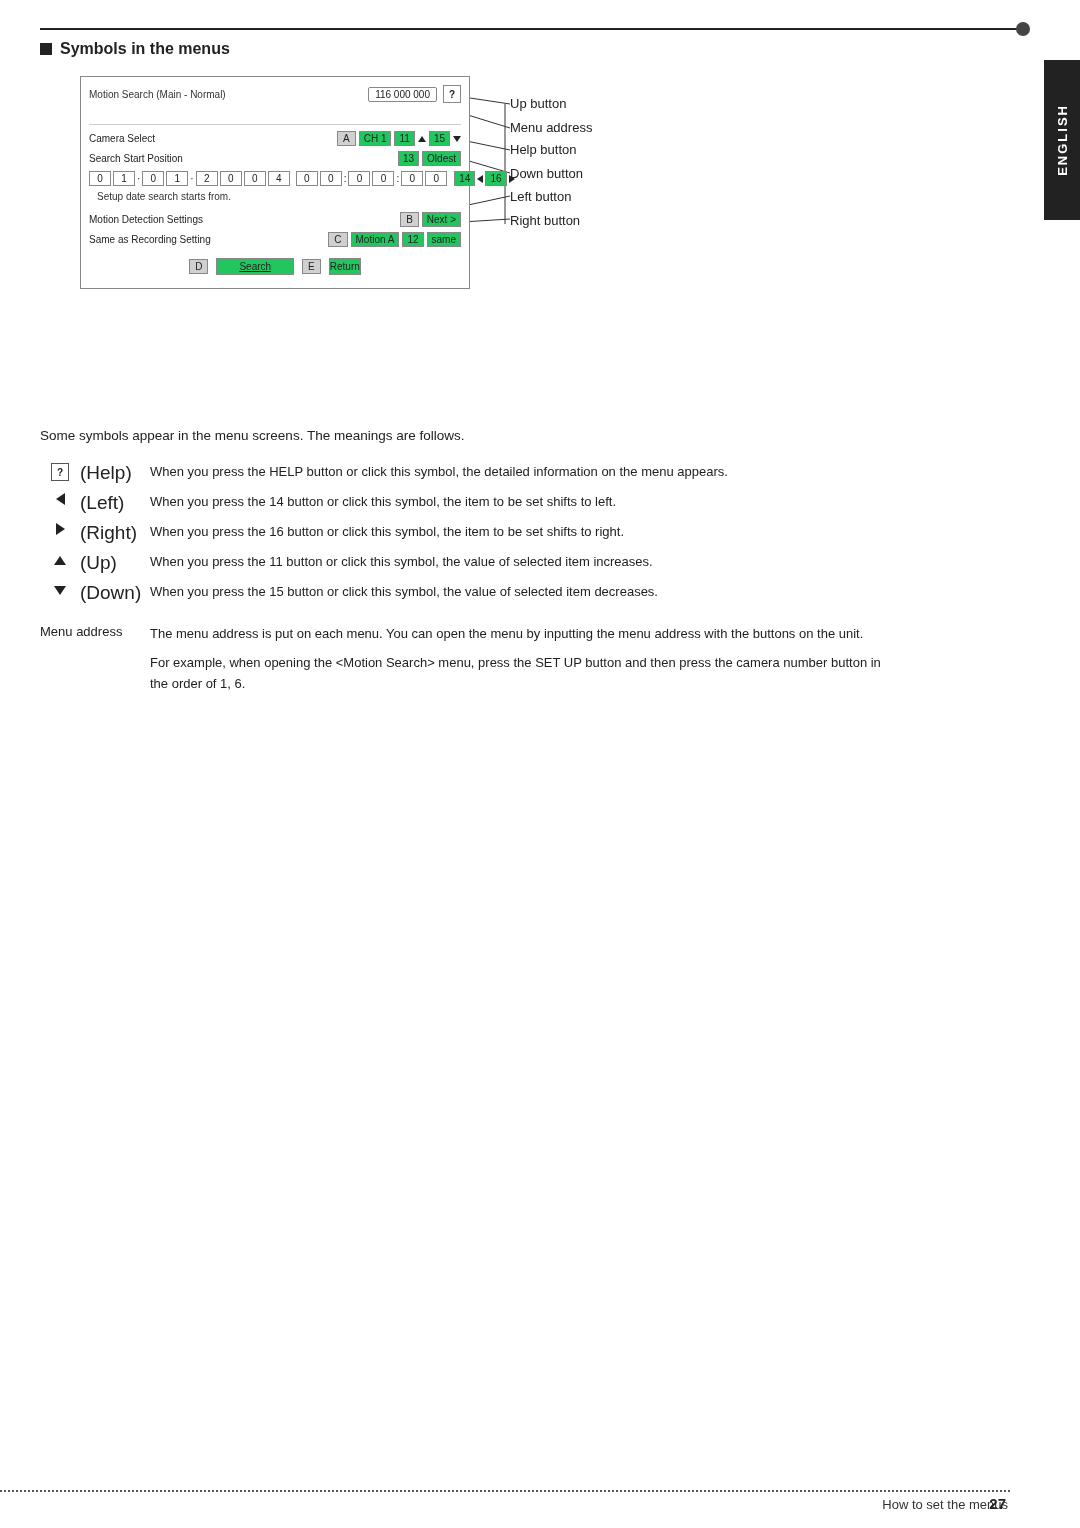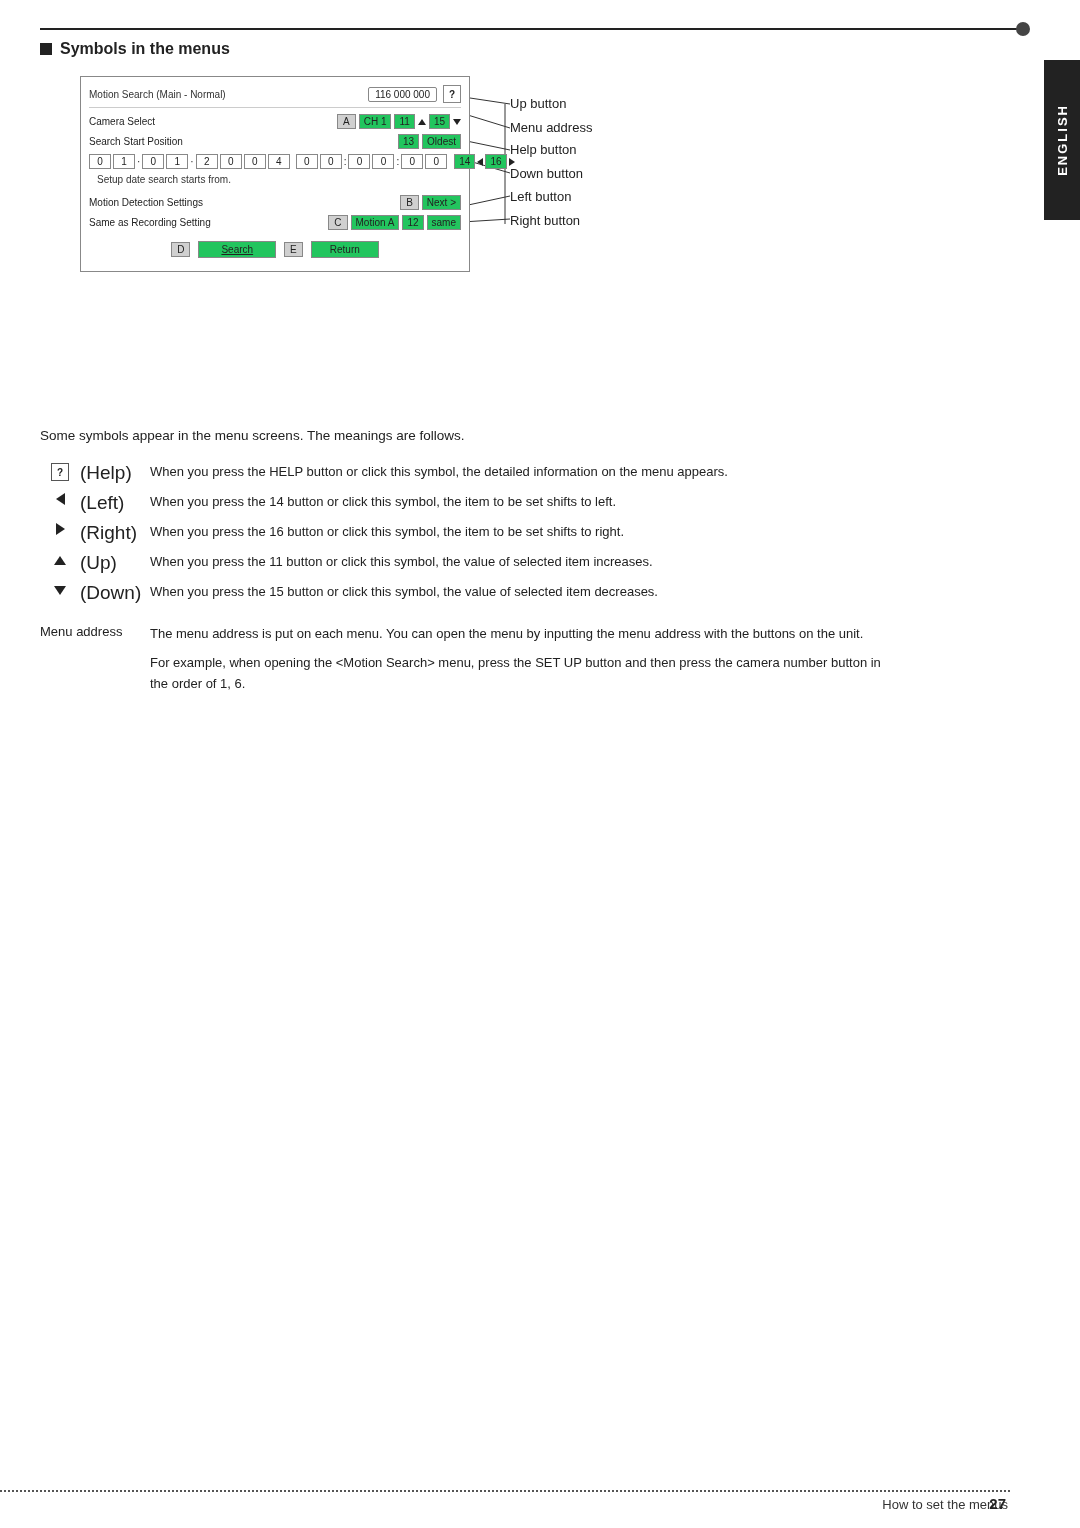--- a/index.html
+++ b/index.html
@@ -99,21 +99,21 @@
       font-size: 11px;
       position: relative;
     }
 
     .menu-header {
       display: flex;
       justify-content: space-between;
       align-items: center;
       margin-bottom: 6px;
       border-bottom: 1px solid #ccc;
-      padding-bottom: 4px;
+      padding-bottom: 21px;
     }
 
     .menu-header-title {
       font-size: 10px;
       color: #333;
     }
 
     .menu-address-box {
       border: 1px solid #888;
       padding: 1px 6px;
@@ -453,21 +453,21 @@
           <span class="btn-small">same</span>
         </div>
       </div>
 
       <div style="height:6px;"></div>
 
       <div class="menu-row" style="justify-content:center; gap:8px;">
         <span class="btn-letter">D</span>
         <span class="btn-small" style="padding:2px 22px;text-decoration:underline;">Search</span>
         <span class="btn-letter">E</span>
-        <span class="btn-small" style="padding:2px 18px;">Return</span>
+        <span class="btn-small" style="padding:2px 0;">Return</span>
       </div>
     </div>
 
     <div style="position:absolute; left:430px; top:20px; font-size:13px;">
       <span>Up button</span>
     </div>
     <div style="position:absolute; left:430px; top:44px; font-size:13px;">
       <span>Menu address</span>
     </div>
     <div style="position:absolute; left:430px; top:66px; font-size:13px;">

